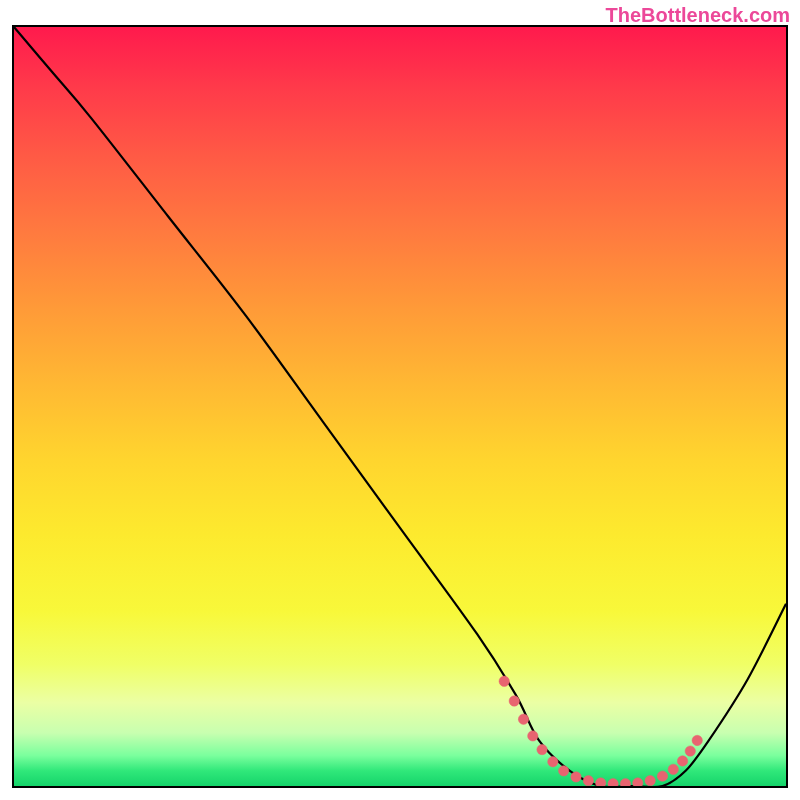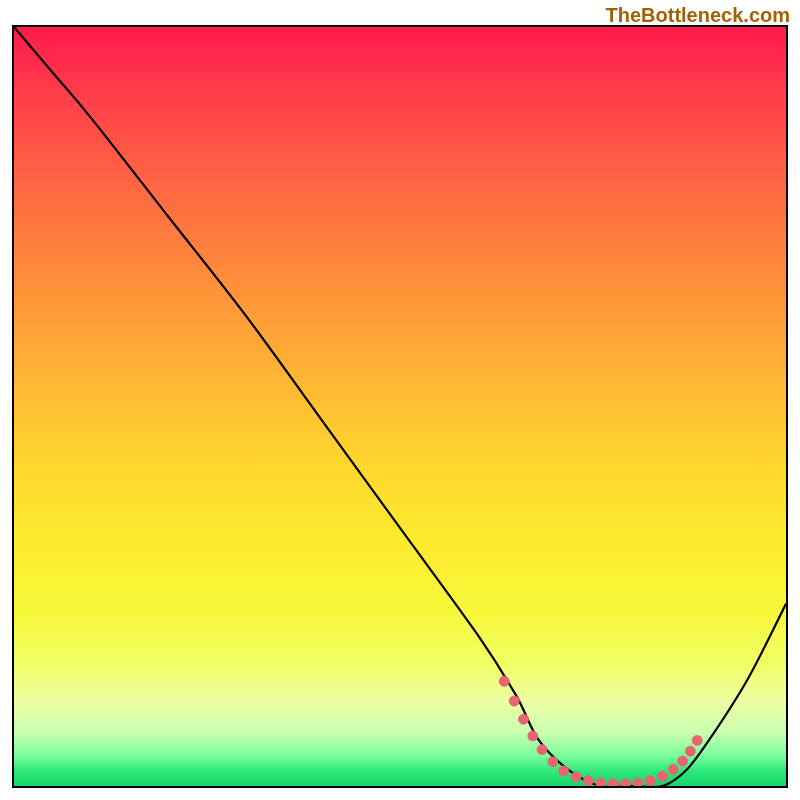--- a/index.html
+++ b/index.html
@@ -9,21 +9,21 @@
     background: #ffffff;
     font-family: Arial, sans-serif;
     position: relative;
   }
   .watermark {
     position: absolute;
     top: 4px;
     right: 10px;
     font-size: 20px;
     font-weight: bold;
-    color: #a16207;
+    color: #ec4899;
     z-index: 10;
   }
   .chart-container {
     position: absolute;
     top: 25px;
     left: 12px;
     width: 776px;
     height: 763px;
     border: 2px solid #000000;
     overflow: hidden;

